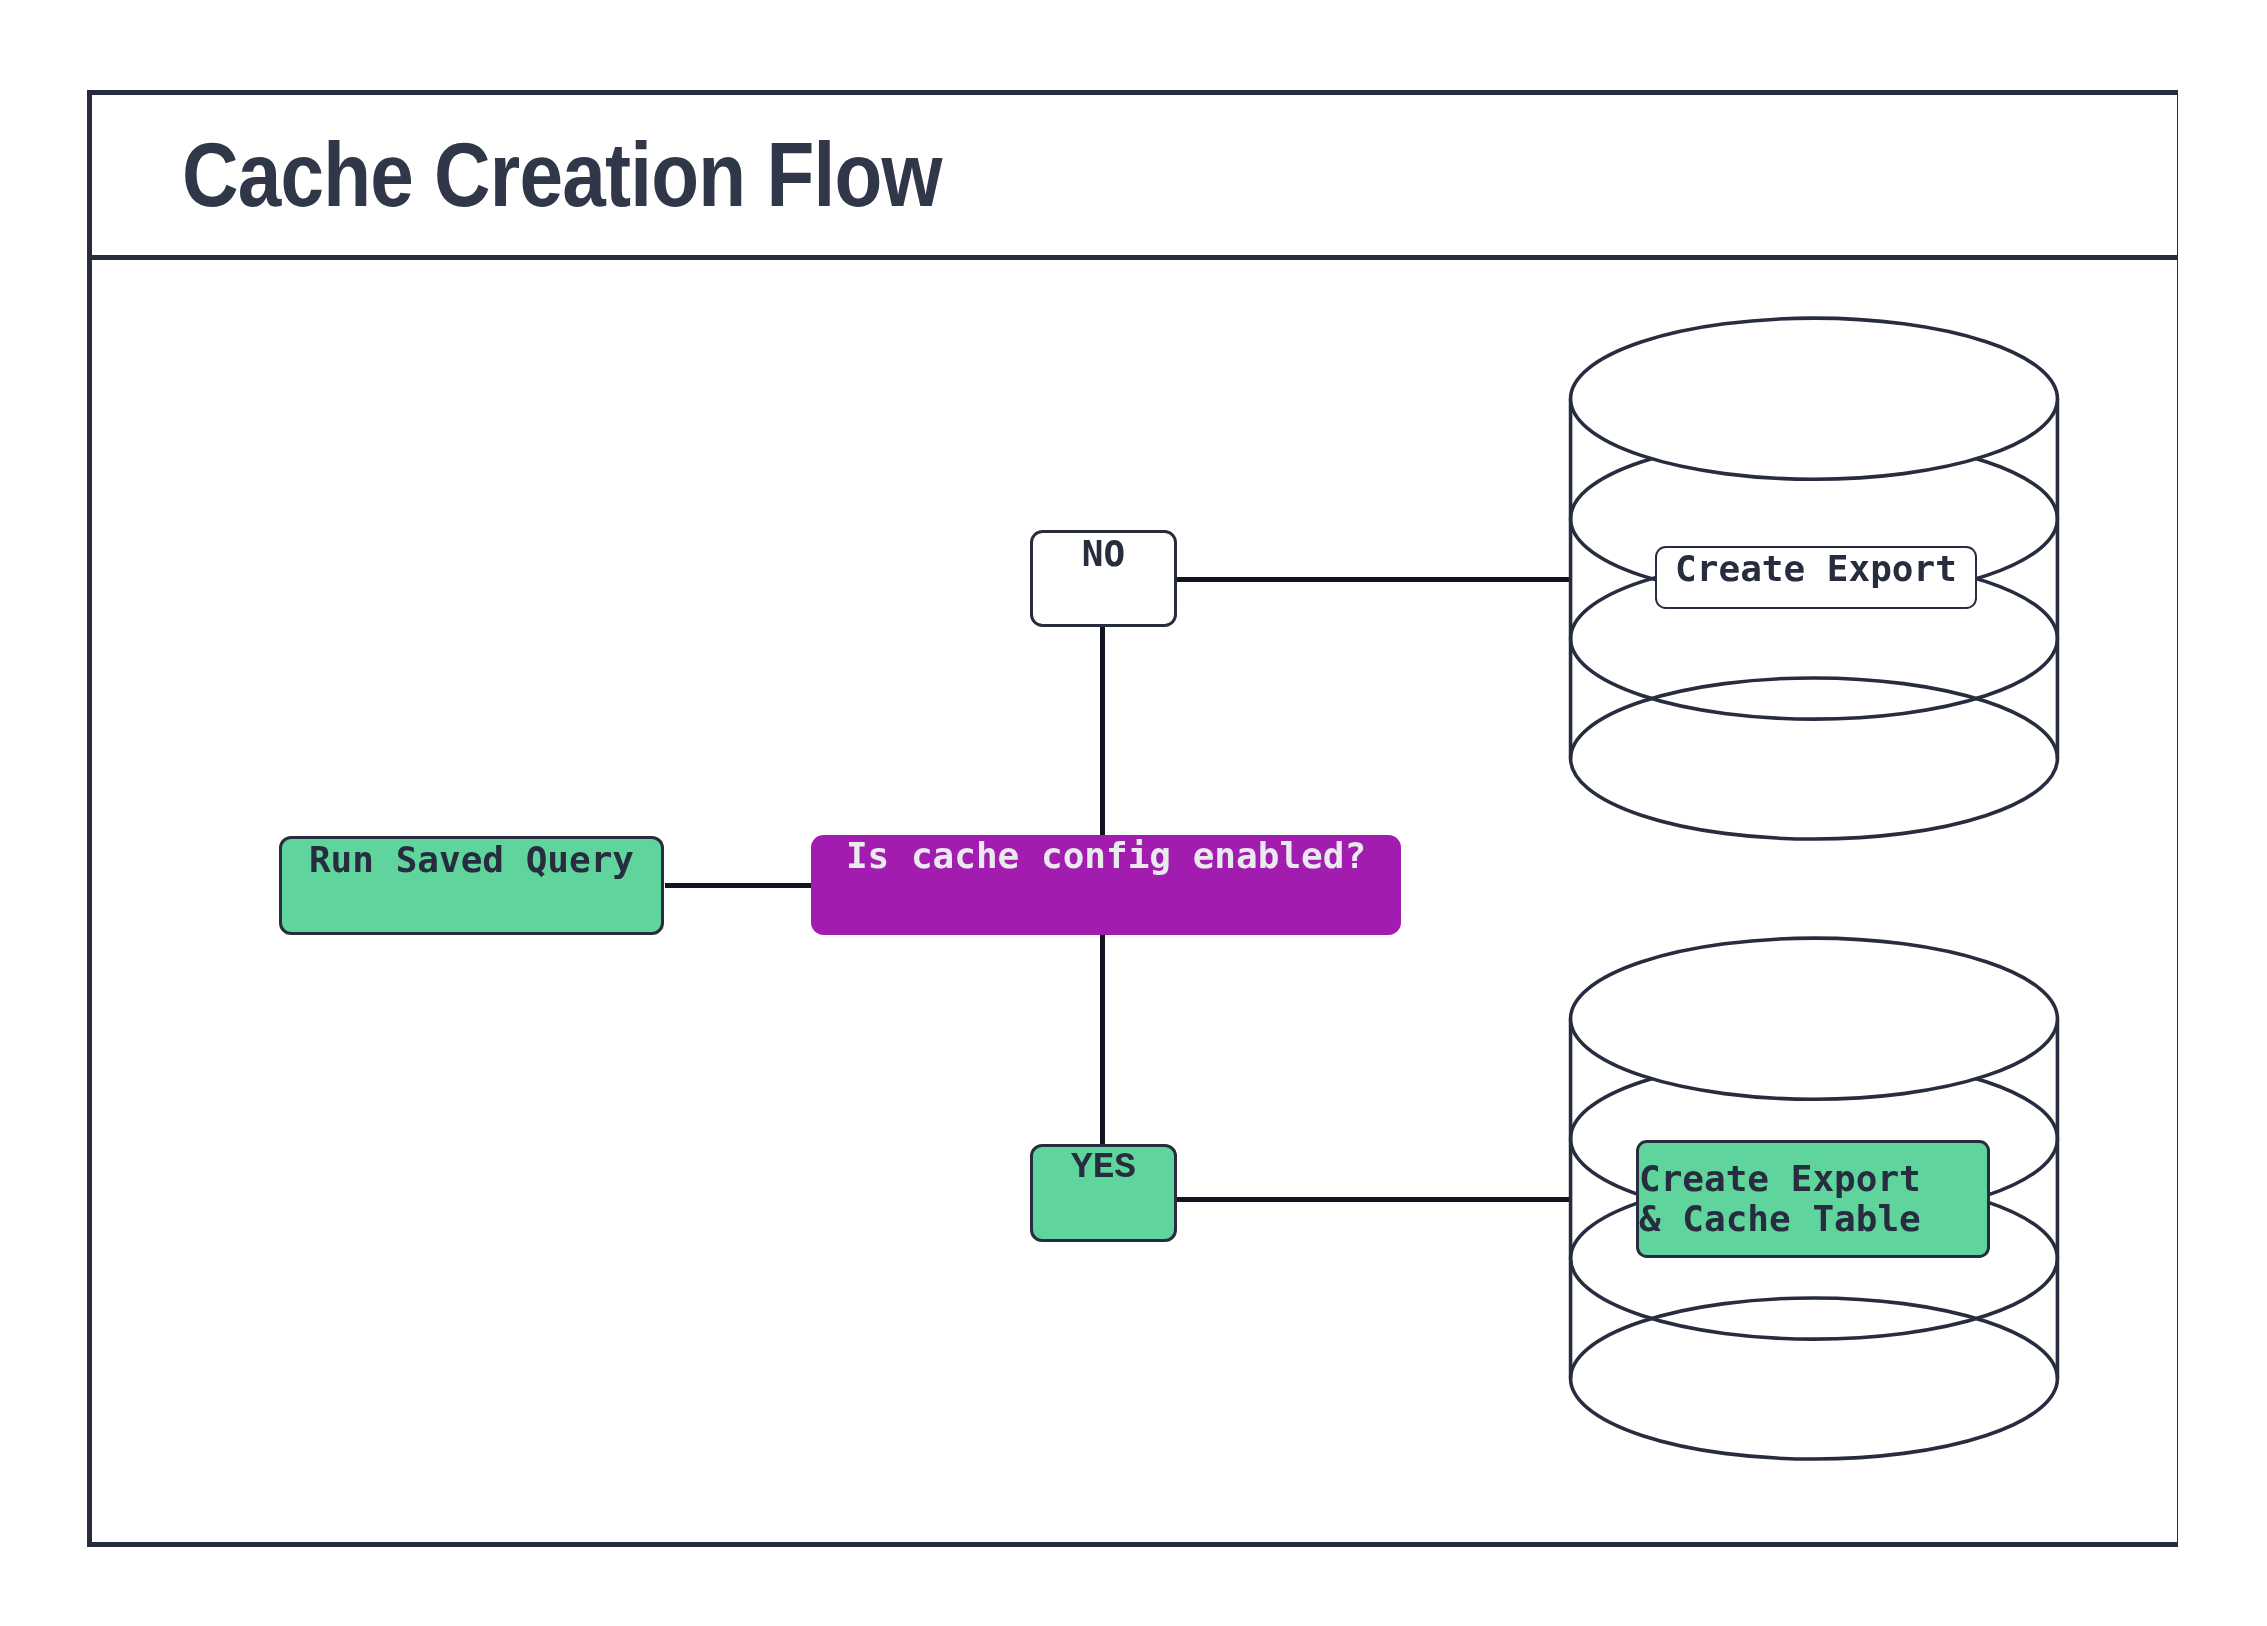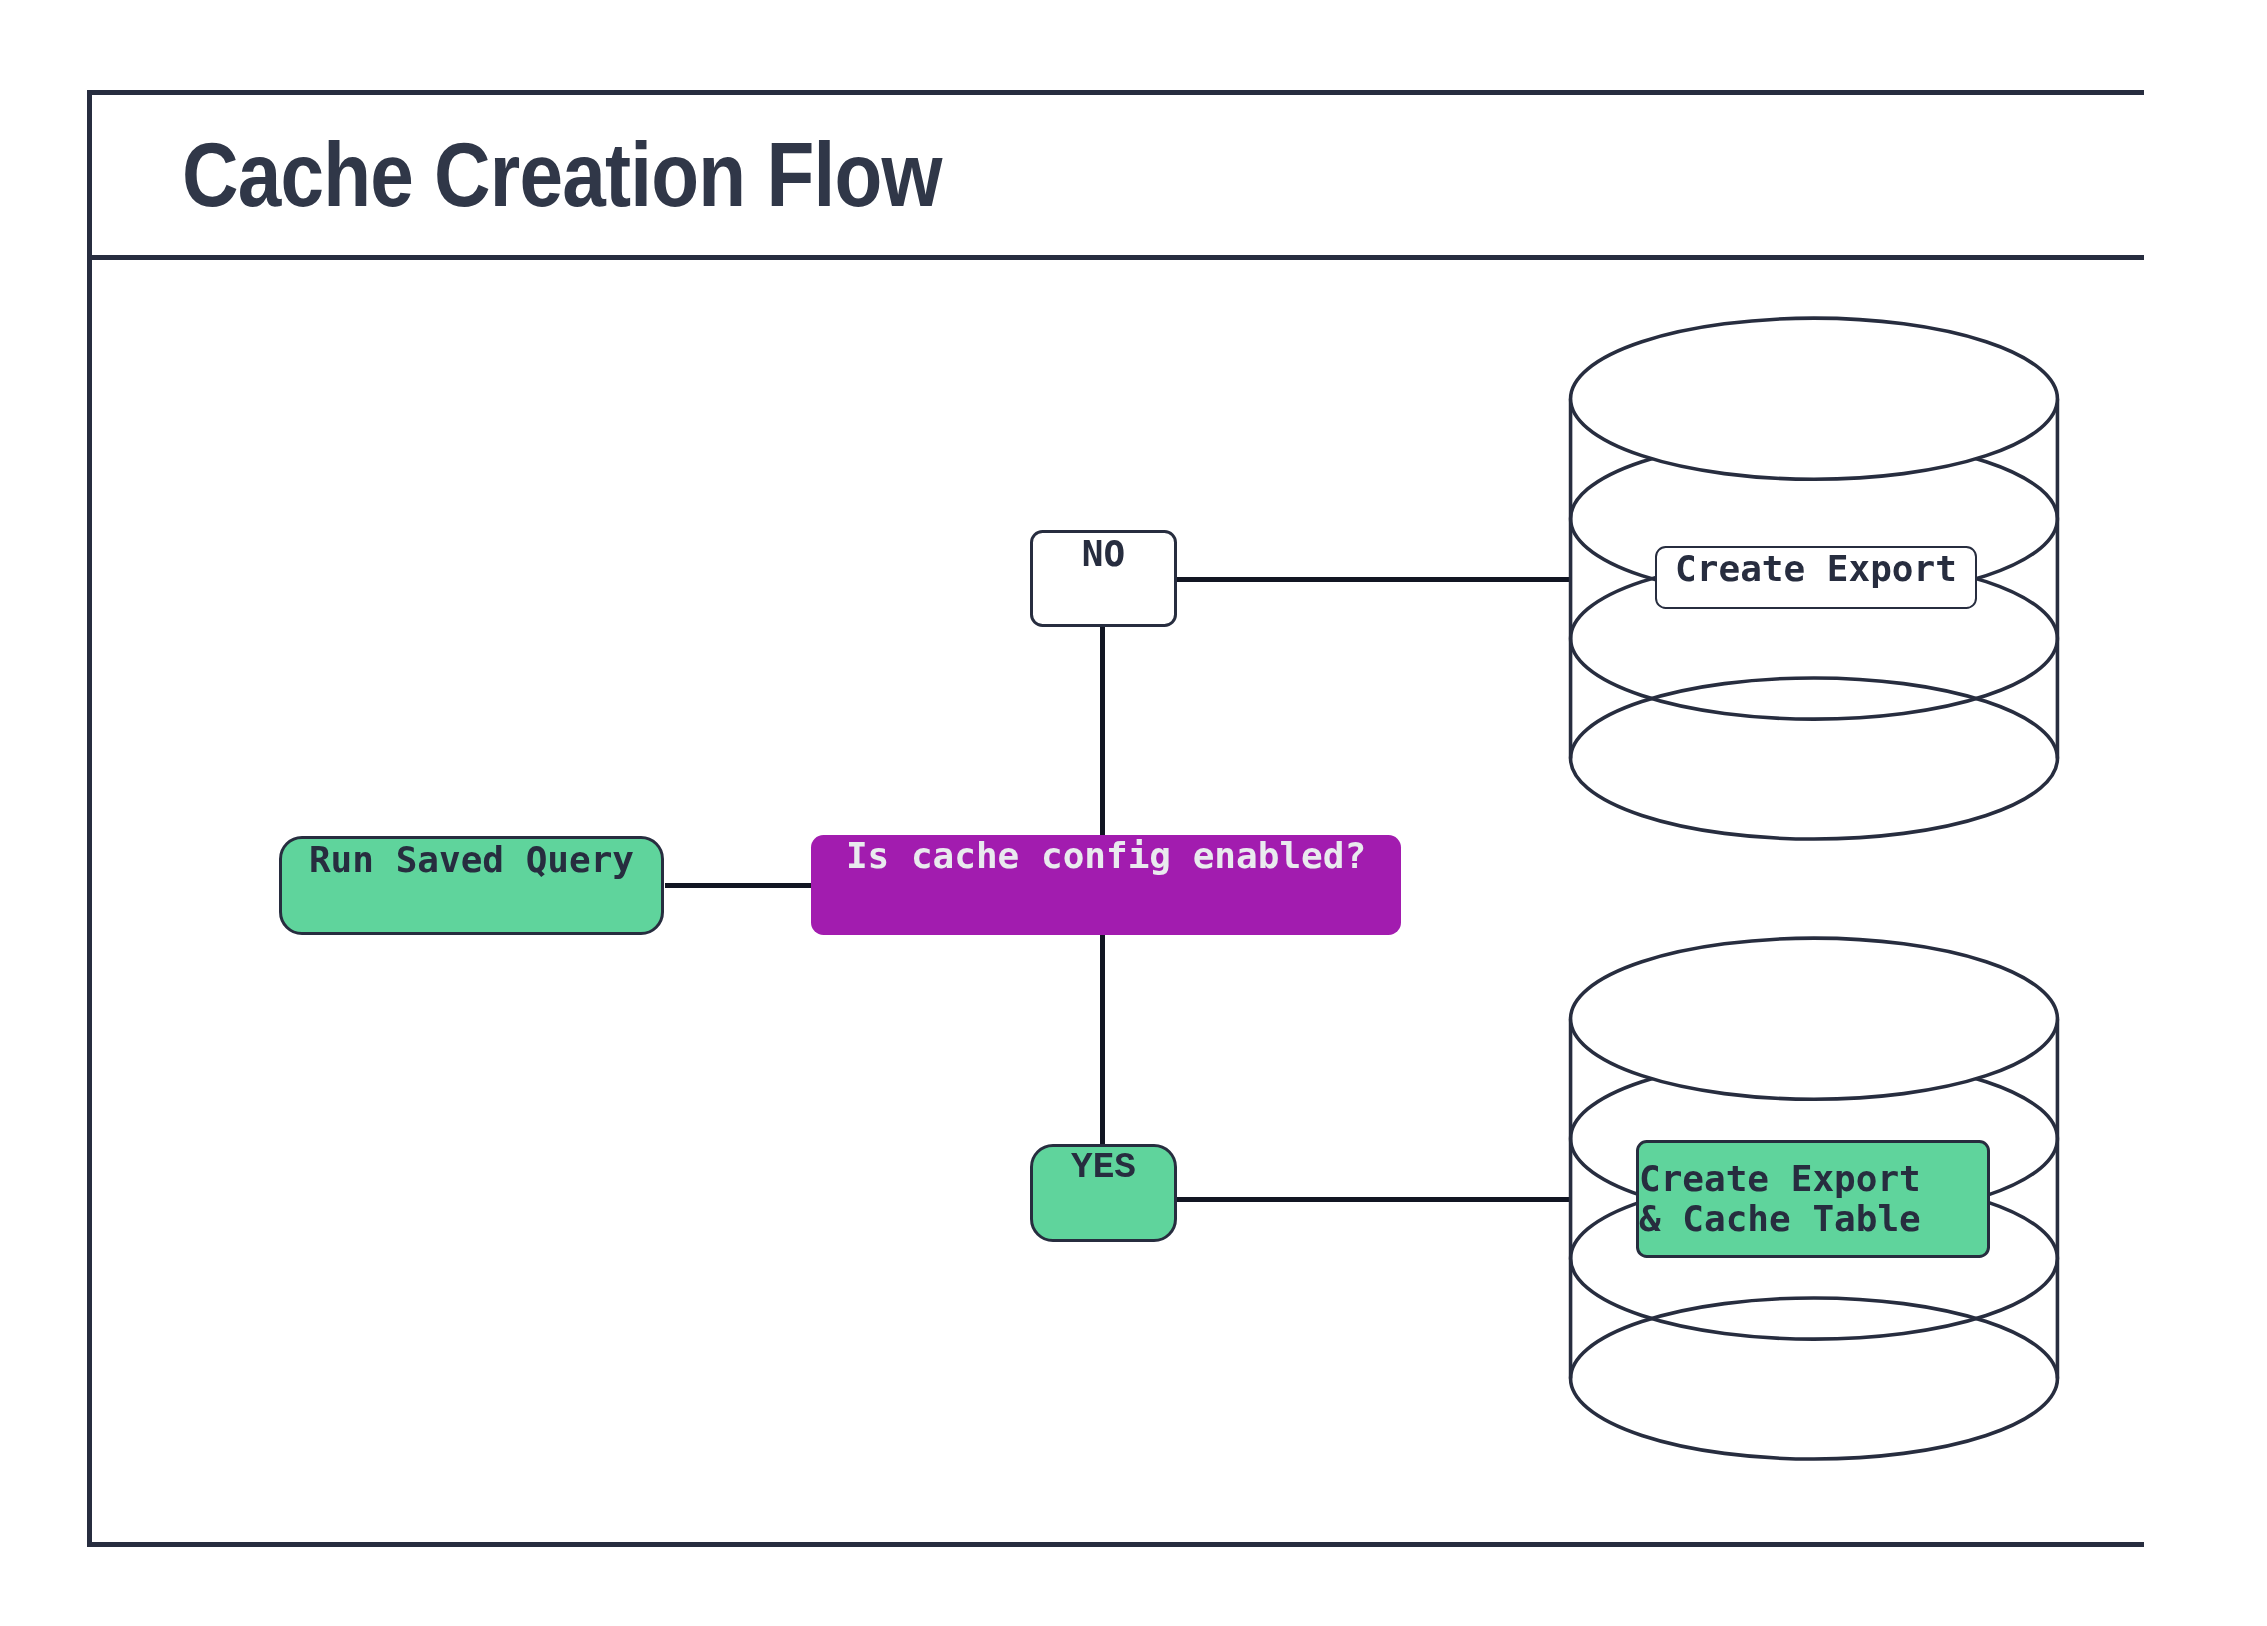--- a/index.html
+++ b/index.html
@@ -2,20 +2,21 @@
 <html style="font-size:14.3px"><head>
 <meta charset="utf-8">
 <style>
   html,body{margin:0;padding:0;background:#ffffff;}
   .stage{
     position:relative;
     width:2144px;height:1626px;
     background:#ffffff;
     font-family:"DejaVu Sans Mono", monospace;
     overflow:hidden;
+    padding-left:34px;
   }
   .frame{
     position:absolute;left:87px;top:90px;width:2095px;height:1457px;
     border:5.4px solid #272d3f;box-sizing:border-box;background:#ffffff;
   }
   .titlebar{
     position:absolute;left:87px;top:90px;width:2095px;height:170px;
     box-sizing:border-box;border:5.4px solid #272d3f;border-bottom-width:5.4px;
     display:flex;align-items:center;
   }
@@ -24,21 +25,21 @@
     font-family:"Liberation Sans", sans-serif;
     font-weight:700;font-size:90px;color:#303748;
     transform:scaleX(0.87);transform-origin:left center;
     letter-spacing:-0.9px;white-space:nowrap;
   }
   .node{
     position:absolute;box-sizing:border-box;
     display:flex;align-items:flex-start;justify-content:center;
     font-size:36px;font-weight:700;color:#272d3f;white-space:nowrap;
   }
-  .green{background:#5fd49c;border:3.6px solid #272d3f;border-radius:23px;}
+  .green{background:#5fd49c;border:3.6px solid #272d3f;border-radius:12px;}
   .white{background:#ffffff;border:3.6px solid #272d3f;border-radius:12.5px;}
   .dark{
     background:#a21caf;border-radius:12.5px;color:#e9eaee;
   }
   .start-node{left:279px;top:836px;width:385px;height:99px;}
   .decision-node{left:811px;top:835px;width:590px;height:100px;}
   .no-node{left:1030px;top:530px;width:147px;height:97px;}
   .yes-node{left:1030px;top:1144px;width:147px;height:98px;font-family:Liberation Mono, monospace;}
   .export-label{left:1655px;top:546px;width:322px;height:63px;border-width:2.7px;border-radius:10.7px;}
   .cache-label{

